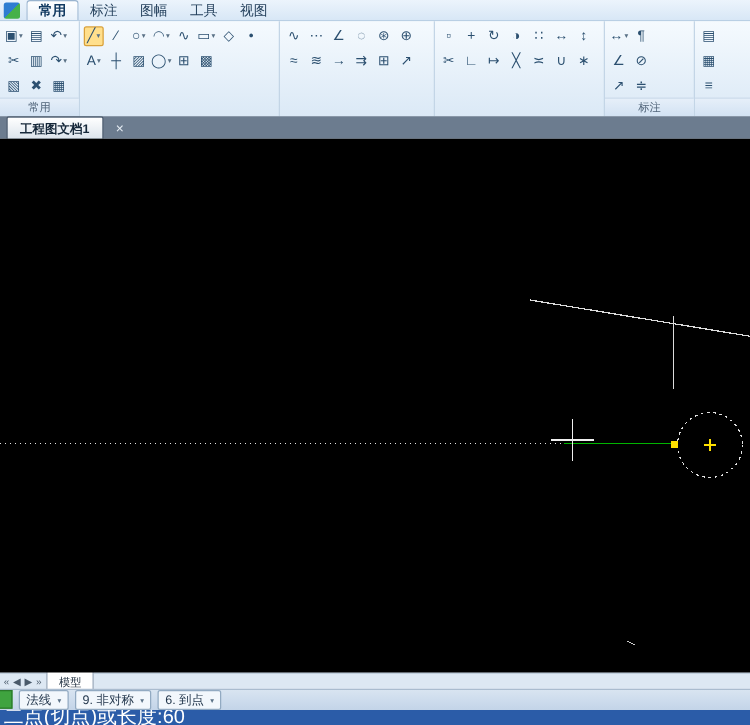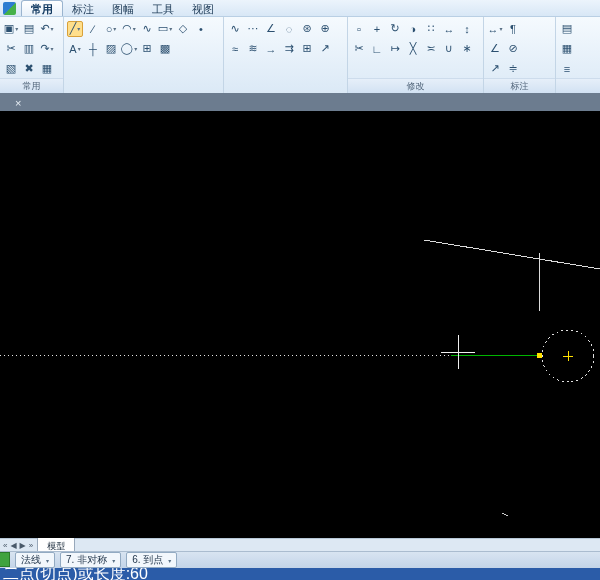--- a/index.html
+++ b/index.html
@@ -138,21 +138,20 @@
           <div class="rrow">
             <span class="ricon">✂</span>
             <span class="ricon">∟</span>
             <span class="ricon">↦</span>
             <span class="ricon">╳</span>
             <span class="ricon">≍</span>
             <span class="ricon">∪</span>
             <span class="ricon">∗</span>
           </div>
         </div>
-        <div class="rlabel">修改</div>
       </div>
       <div class="rgroup" style="width: 72px;">
         <div class="rrows">
           <div class="rrow">
             <span class="ricon">↔<i class="dd">▾</i></span>
             <span class="ricon">¶</span>
           </div>
           <div class="rrow">
             <span class="ricon">∠</span>
             <span class="ricon">⊘</span>
@@ -174,20 +173,21 @@
           </div>
           <div class="rrow">
             <span class="ricon">≡</span>
           </div>
         </div>
         <div class="rlabel"></div>
       </div>
     </div>
 
   <div class="doctabs">
+    <div class="dtab">工程图文档1</div>
     <span class="dclose">×</span>
   </div>
 
   <div class="canvas">
     <svg width="600" height="427" viewBox="0 0 600 427">
 
       <line x1="0" y1="244" x2="451" y2="244" stroke="#e6e6e6" stroke-width="1" stroke-dasharray="1 3"></line>
 
       <line x1="451" y1="244" x2="539" y2="244" stroke="#00b400" stroke-width="1"></line>
 
@@ -224,21 +224,21 @@
   </div>
 
   <div class="cmdbar">
     <div class="cicon"></div>
     <span id="cmd-items" style="display:flex;gap:5px;">
         <span class="citem">
           <span>法线</span>
           <i class="dd">▾</i>
         </span>
         <span class="citem">
-          <span>7. 非对称</span>
+          <span>9. 非对称</span>
           <i class="dd">▾</i>
         </span>
         <span class="citem">
           <span>6. 到点</span>
           <i class="dd">▾</i>
         </span>
       </span>
   </div>
 
   <div class="promptbar">二点(切点)或长度:60</div>

